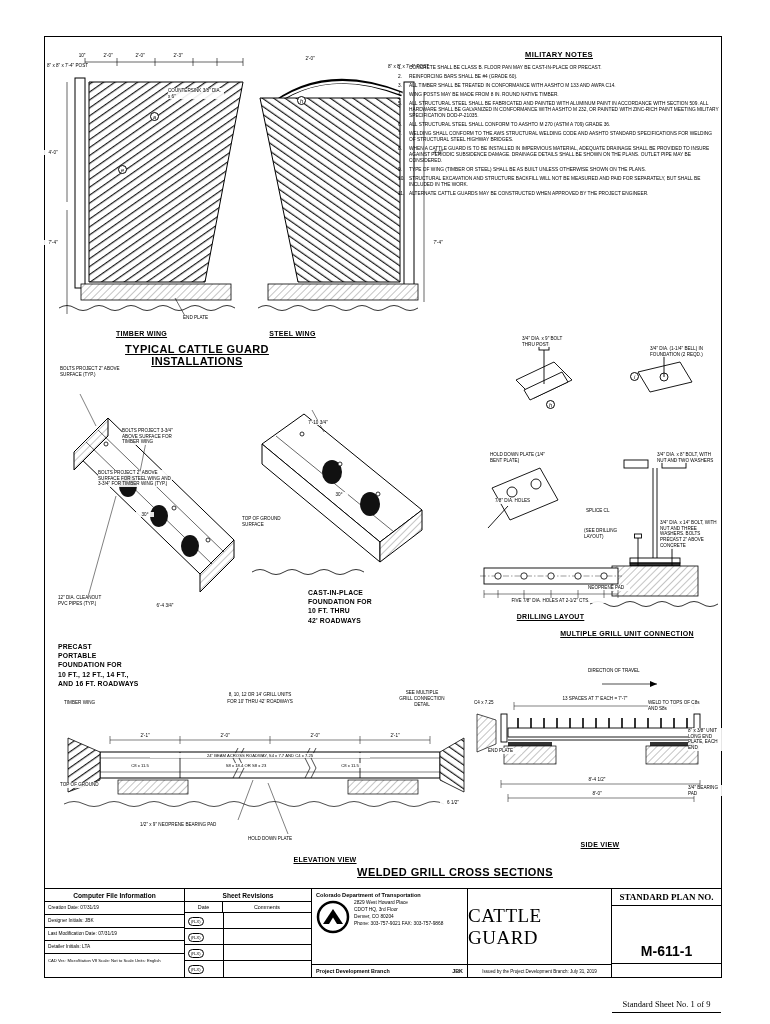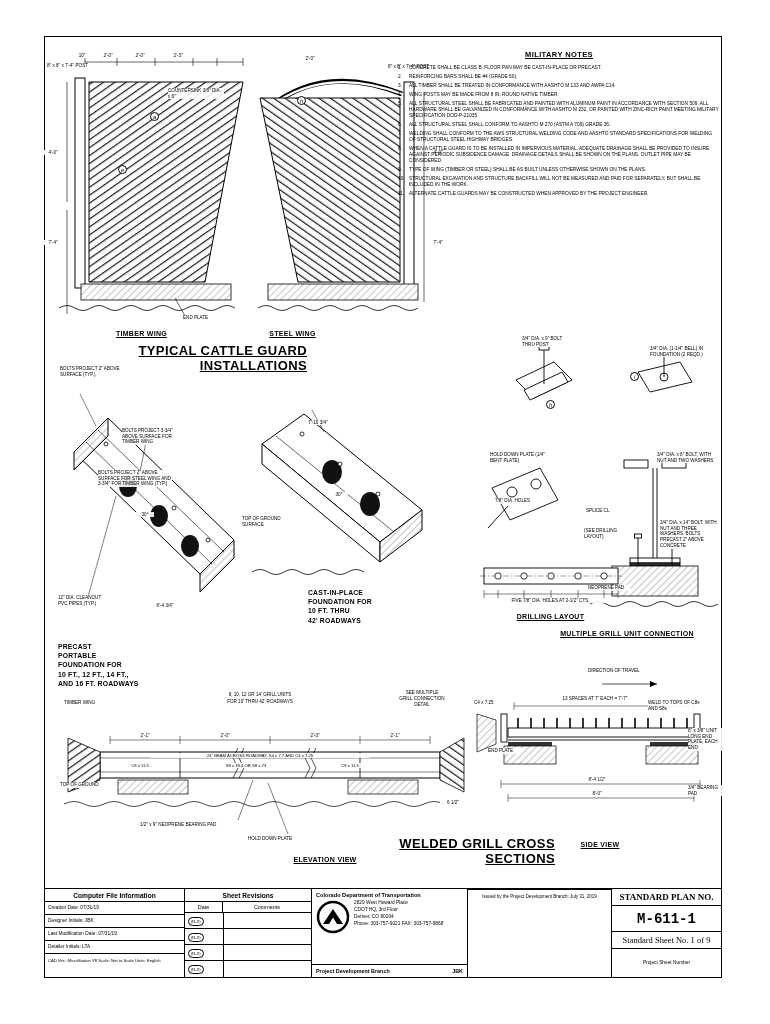--- a/index.html
+++ b/index.html
@@ -5,51 +5,51 @@
   * { margin:0; padding:0; box-sizing:border-box; }
   html,body { background:#ffffff; }
   body { font-family:"Liberation Sans", sans-serif; color:#000; }
   .sheet { position:relative; width:770px; height:1024px; background:#fff; overflow:hidden; }
   .frame { position:absolute; left:44px; top:36px; width:678px; height:942px; border:1.5px solid #000; }
   .abs { position:absolute; }
   .ann { position:absolute; font-size:4.6px; line-height:1.25; background:rgba(255,255,255,0.9); }
   .dim { position:absolute; font-size:4.6px; text-align:center; background:rgba(255,255,255,0.9); }
   .cap { position:absolute; font-weight:bold; font-size:6.8px; line-height:1.35; letter-spacing:0.2px; }
   .viewlabel { position:absolute; font-weight:bold; font-size:7px; text-decoration:underline; text-align:center; letter-spacing:0.3px; }
-  .sectitle { position:absolute; font-weight:bold; font-size:13px; text-decoration:underline; text-align:right; letter-spacing:0.4px; }
+  .sectitle { position:absolute; font-weight:bold; font-size:11px; text-decoration:underline; text-align:center; letter-spacing:0.4px; }
   .circ { position:absolute; width:9px; height:9px; border:0.8px solid #000; border-radius:50%; font-size:5.5px; line-height:8px; text-align:center; font-style:italic; background:#fff; }
   
   .notes { position:absolute; left:398px; top:50px; width:322px; }
   .notes-title { text-align:center; font-weight:bold; font-size:7.5px; text-decoration:underline; letter-spacing:0.4px; margin-bottom:6px; }
   .note { display:flex; margin-bottom:3px; font-size:4.8px; line-height:1.25; }
   .note-n { width:11px; flex:none; }
   .note-t { flex:1; }
   
   .tb { position:absolute; left:44px; top:888px; width:678px; height:90px; border:1.5px solid #000; display:flex; background:#fff; }
   .tb-col { border-right:1.2px solid #000; display:flex; flex-direction:column; position:relative; }
-  .tb-col:last-child { border-right:none; }
+  .tb-col:last-child { border-right:none;gap:32px; }
   .tb-head { height:13px; border-bottom:1px solid #000; font-size:6.6px; font-weight:bold; text-align:center; line-height:13px; }
   .cfi-row { height:13px; border-bottom:1px solid #000; font-size:4.8px; padding:2.5px 3px 0 3px; white-space:nowrap; overflow:hidden; }
   .cfi-last { flex:1; border-bottom:none; font-size:4.2px; padding:4px 3px 0 3px; }
   .rev-sub { display:flex; height:11px; border-bottom:1px solid #000; font-size:5.4px; text-align:center; }
   .rev-date { width:38px; border-right:1px solid #000; line-height:11px; }
   .rev-comments { flex:1; line-height:11px; }
   .rev-row { height:16.5px; border-bottom:1px solid #000; position:relative; }
   .rev-row:last-child { border-bottom:none; }
   .rev-divider { position:absolute; left:38px; top:0; bottom:0; border-left:1px solid #000; }
   .rev-marker { position:absolute; left:3px; top:4px; border:0.7px solid #000; border-radius:6px; font-size:4px; line-height:1; padding:1.5px 2px; background:#fff; }
   .cdot-main { flex:1; padding:3px 4px; }
   .cdot-dept { font-size:5.6px; font-weight:bold; margin-bottom:2px; }
   .cdot-body { display:flex; gap:4px; }
   .cdot-addr { font-size:4.8px; line-height:1.45; }
   .cdot-bottom { height:13px; border-top:1px solid #000; display:flex; justify-content:space-between; align-items:center; padding:0 4px; font-size:5.4px; font-weight:bold; }
   .tg-main { flex:1; display:flex; align-items:center; justify-content:center; font-family:"Liberation Serif", serif; font-size:19px; letter-spacing:0.5px; }
   .tg-bottom { height:13px; border-top:1px solid #000; font-size:4.5px; text-align:center; line-height:13px; }
   .plan-label { height:17px; border-bottom:1px solid #000; font-family:"Liberation Serif", serif; font-weight:bold; font-size:9px; text-align:center; line-height:17px; }
-  .plan-no { height:26px; border-bottom:1px solid #000; font-family:Liberation Mono, monospace; font-weight:bold; font-size:14px; text-align:center; line-height:26px; }
+  .plan-no { height:26px; border-bottom:1px solid #000; font-family:Liberation Sans, sans-serif; font-weight:bold; font-size:14px; text-align:center; line-height:26px; }
   .plan-sheet { height:17px; border-bottom:1px solid #000; font-family:"Liberation Serif", serif; font-size:8.5px; text-align:center; line-height:17px; }
   .plan-proj { flex:1; font-size:4.8px; text-align:center; line-height:28px; }
 </style>
 </head>
 <body>
 
 <div class="sheet">
 
   <svg width="0" height="0" style="position:absolute">
     <defs>
@@ -400,21 +400,21 @@
   <div class="dim" style="left:520px;top:696px;width:150px">13 SPACES AT 7" EACH = 7'-7"</div>
   <span class="ann" style="left:474px;top:700px;width:34px">C4 x 7.25</span>
   <span class="ann" style="left:648px;top:700px;width:62px">WELD TO TOPS OF C8s AND S8s</span>
   <span class="ann" style="left:488px;top:748px;width:34px">END PLATE</span>
   <span class="ann" style="left:688px;top:728px;width:36px">8" x 3/8" UNIT LONG END PLATE, EACH END</span>
   <span class="ann" style="left:688px;top:785px;width:36px">3/4" BEARING PAD</span>
   <span class="dim" style="left:575px;top:777px;width:44px">8'-4 1/2"</span>
   <span class="dim" style="left:578px;top:791px;width:38px">8'-0"</span>
   <div class="viewlabel" style="left:555px;top:841px;width:90px">SIDE VIEW</div>
 
-  <div class="sectitle" style="left:355px;top:836px;width:200px">WELDED GRILL CROSS SECTIONS</div>
+  <div class="sectitle" style="left:355px;top:866px;width:200px">WELDED GRILL CROSS SECTIONS</div>
 
   <div class="tb">
 
     <div class="tb-col" style="width:140px">
       <div class="tb-head">Computer File Information</div>
       <div class="cfi-row">Creation Date: 07/31/19</div>
       <div class="cfi-row">Designer Initials: JBK</div>
       <div class="cfi-row">Last Modification Date: 07/31/19</div>
       <div class="cfi-row">Detailer Initials: LTA</div>
       <div class="cfi-row cfi-last">CAD Ver.: MicroStation V8   Scale: Not to Scale   Units: English</div>
@@ -461,20 +461,21 @@
           </div>
         </div>
       </div>
       <div class="cdot-bottom">
         <span>Project Development Branch</span>
         <span>JBK</span>
       </div>
     </div>
 
     <div class="tb-col" style="width:144px">
+      <div class="tg-main">CATTLE GUARD</div>
       <div class="tg-bottom">Issued by the Project Development Branch: July 31, 2019</div>
     </div>
 
     <div class="tb-col" style="flex:1">
       <div class="plan-label">STANDARD PLAN NO.</div>
       <div class="plan-no">M-611-1</div>
       <div class="plan-sheet">Standard Sheet No. 1 of 9</div>
       <div class="plan-proj">Project Sheet Number</div>
     </div>
 

